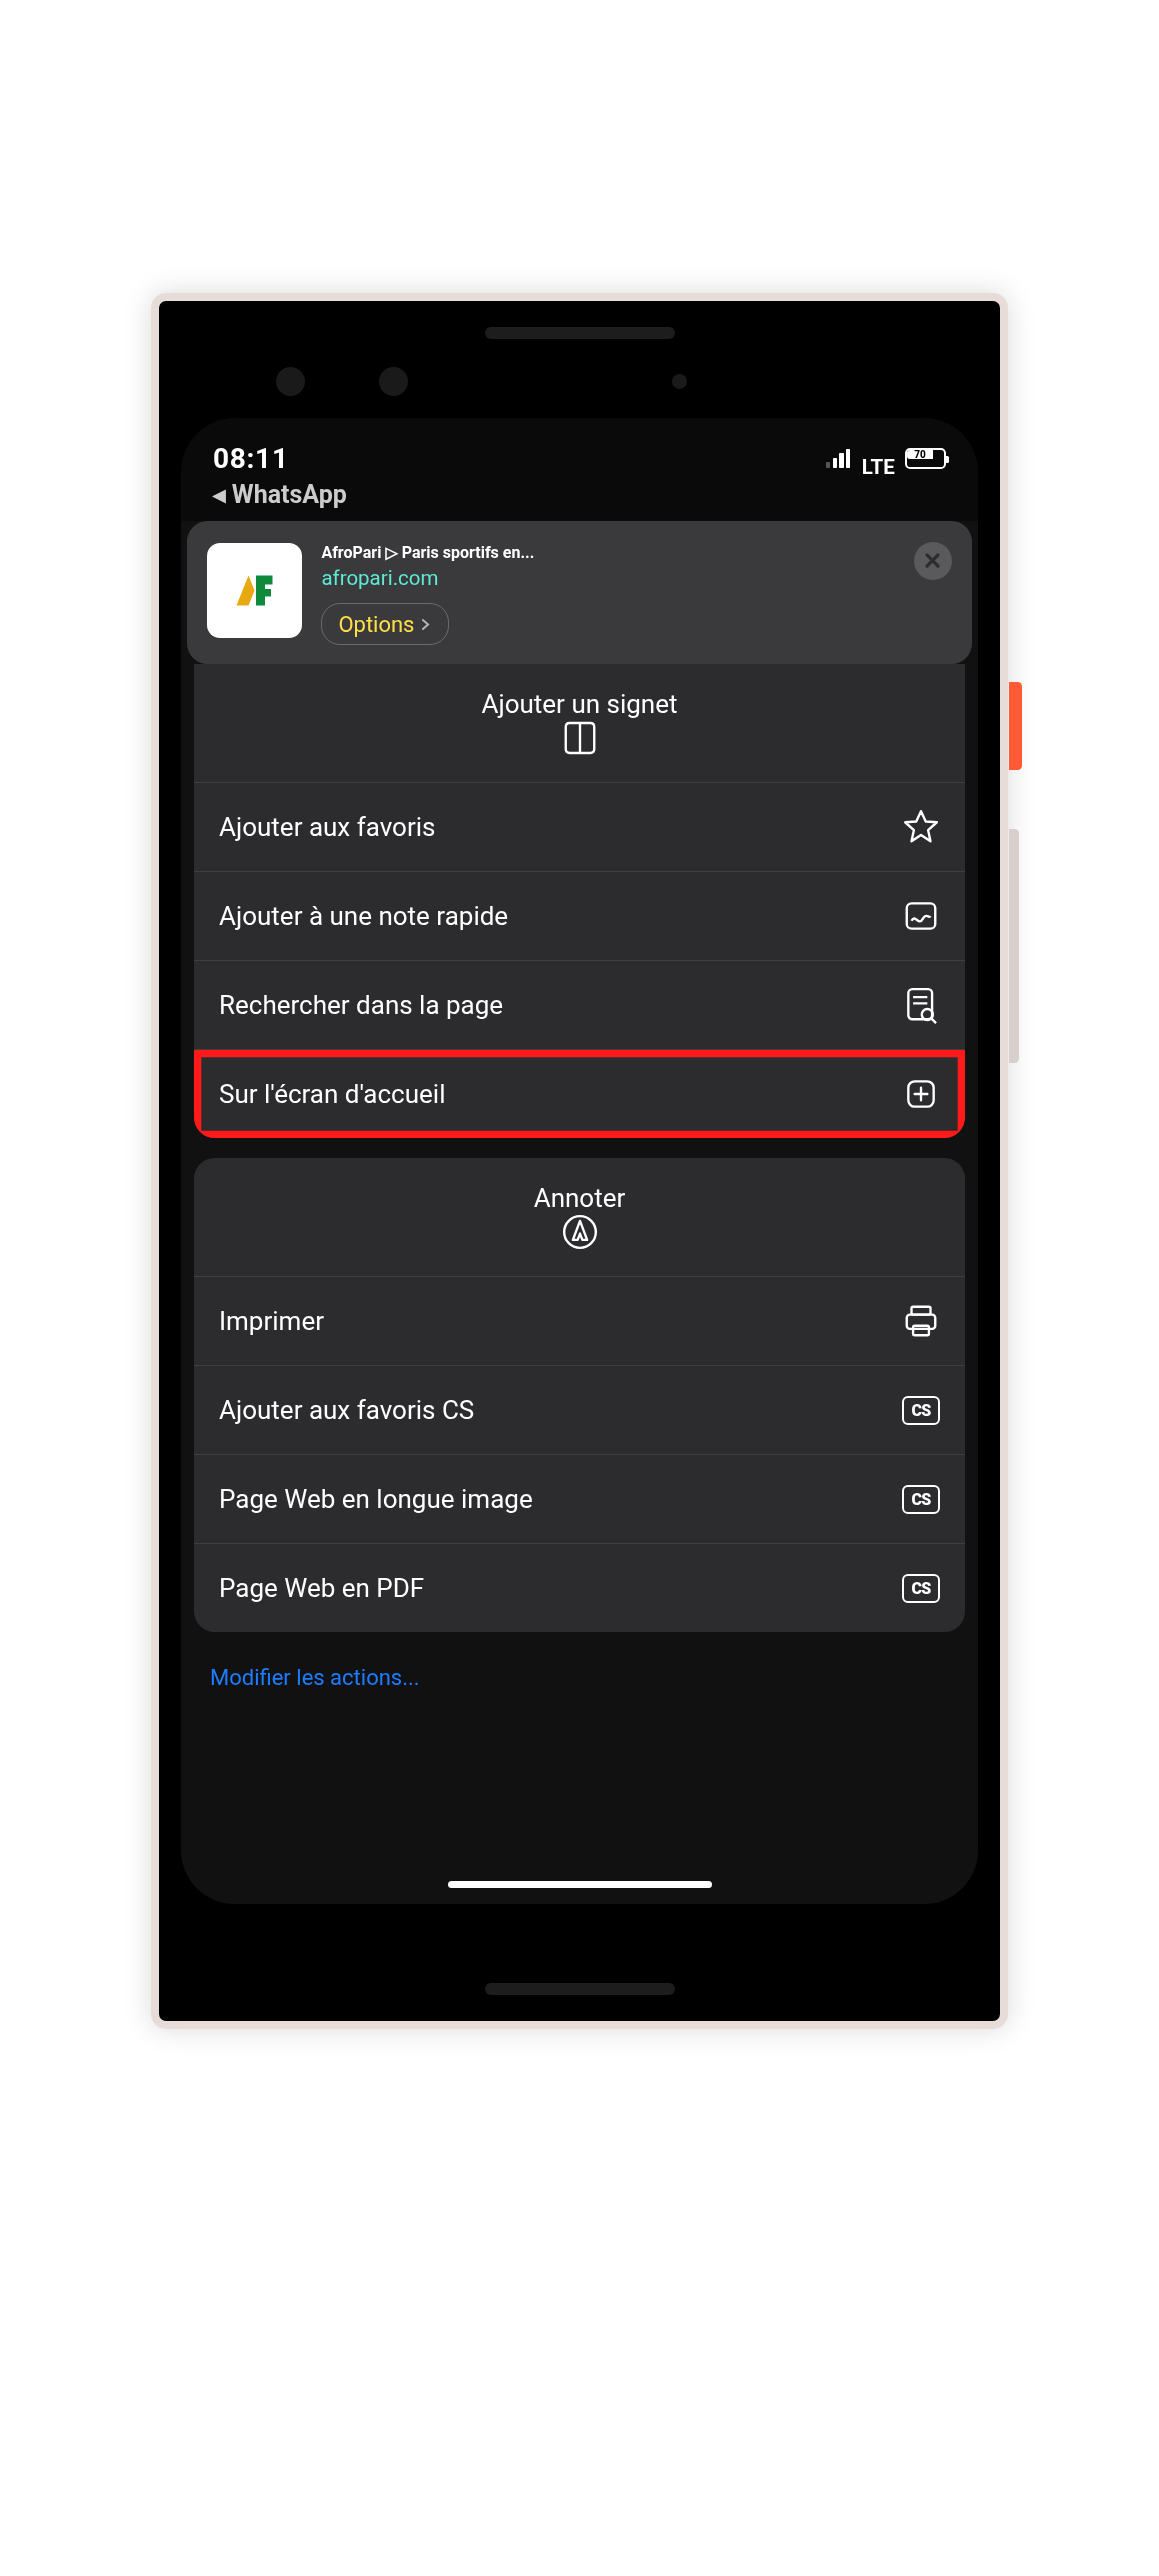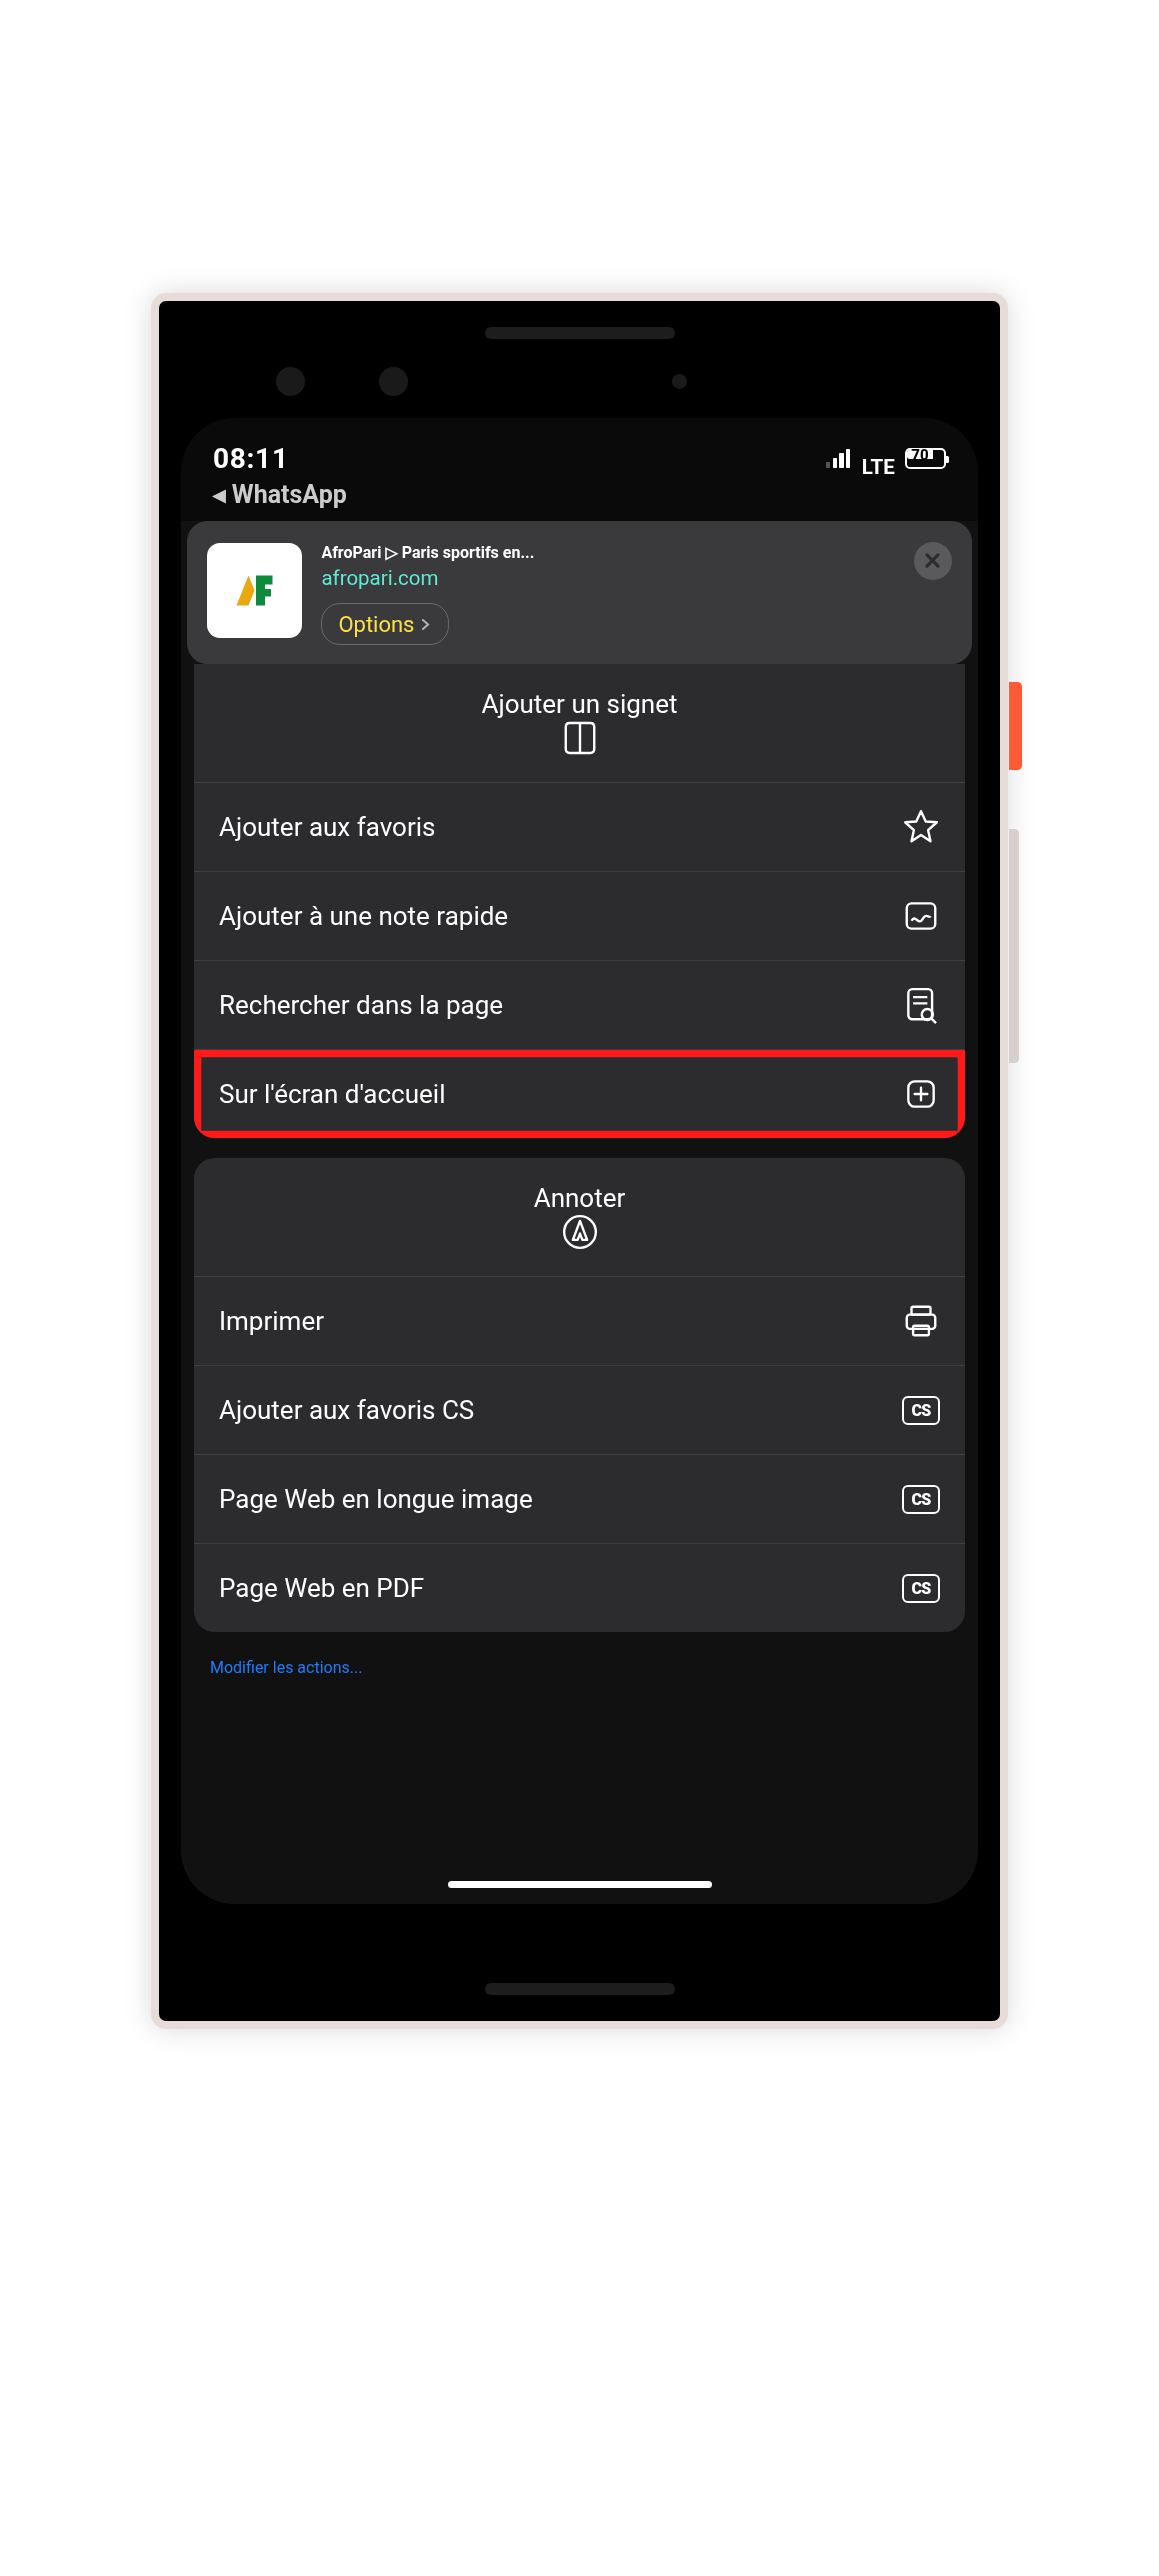--- a/index.html
+++ b/index.html
@@ -106,21 +106,21 @@
   .status-right { display: flex; align-items: center; gap: 7.3px; }
   .signal-bars { display: flex; align-items: flex-end; gap: 2.2px; }
   .signal-bars span { display:block; width:4.4px; background:#fff; border-radius:0.7px; }
   .signal-bars span:nth-child(1){height:5.9px;background:#555;}
   .signal-bars span:nth-child(2){height:10.3px;}
   .signal-bars span:nth-child(3){height:14.7px;}
   .signal-bars span:nth-child(4){height:19px;}
   .lte { color:#fff; font-size:20.5px; font-weight:700; margin-left:4.4px;margin-top:16px; }
   .battery-box { width:41px; height:20.5px; border:2.2px solid #fff; border-radius:5.1px; position:relative; margin-left:2.9px;}
   .battery-box::after { content:""; position:absolute; right:-5.1px; top:5.9px; width:2.9px; height:7.3px; background:#fff; border-radius:0 1.5px 1.5px 0;}
-  .battery-fill { position:absolute; left:0; top:0; bottom:8px; width:70%; background:#fff; border-radius:2.9px 0 0 2.9px; display:flex; align-items:center; justify-content:center; color:#000; font-size:15px; font-weight:800;}
+  .battery-fill { position:absolute; left:0; top:0; bottom:8px; width:70%; background:#fff; border-radius:2.9px 0 0 2.9px; display:flex; align-items:center; justify-content:center; color:#000; font-size:10px; font-weight:800;}
   .status-sub {
     padding: 0 32px 7.3px 32px;
     color: #ccc;
     font-size: 25px;
     font-weight: bold;
   }
   
   .sheet {
     position: absolute;
     left: 0; right: 0;
@@ -185,22 +185,23 @@
   }
   .menu-icon { width:38px; height:38px; display:flex; align-items:center; justify-content:center; }
   .menu-icon svg { width:38px; height:38px; stroke:#fff; }
   .cs-box {
     width:38px; height:29px; border:2.9px solid #fff; border-radius:5.9px;
     display:flex; align-items:center; justify-content:center;
     color:#fff; font-size:16px; font-weight:900; letter-spacing:-0.7px;
   }
   .edit-link {
     color:#1e7cff;
-    font-size:16px;
+    font-size:22px;
     padding: 26px 29px 14.7px 29px;
+    margin-top: 7px;
   }
   .home-indicator {
     position:absolute;
     bottom:16px; left:50%; transform:translateX(-50%);
     width:264px; height:7.3px; background:#fff; border-radius:4.4px;
   }
 </style>
 </head>
 <body>
 

